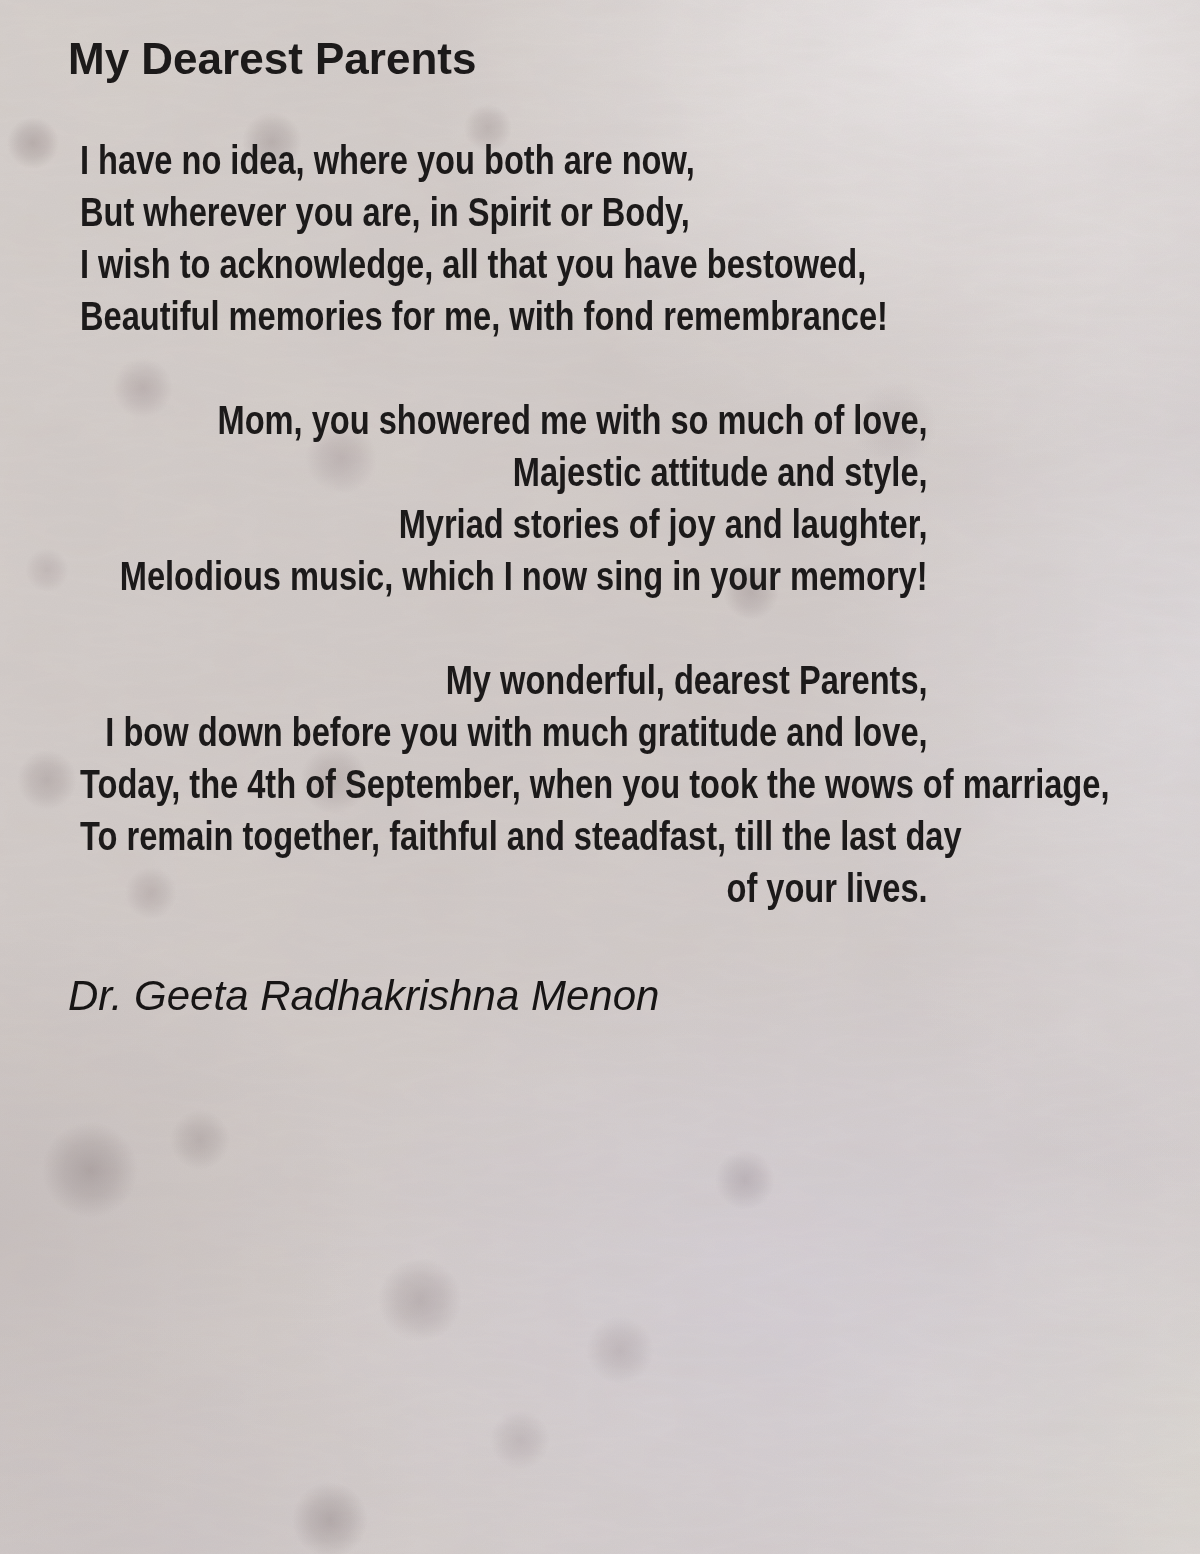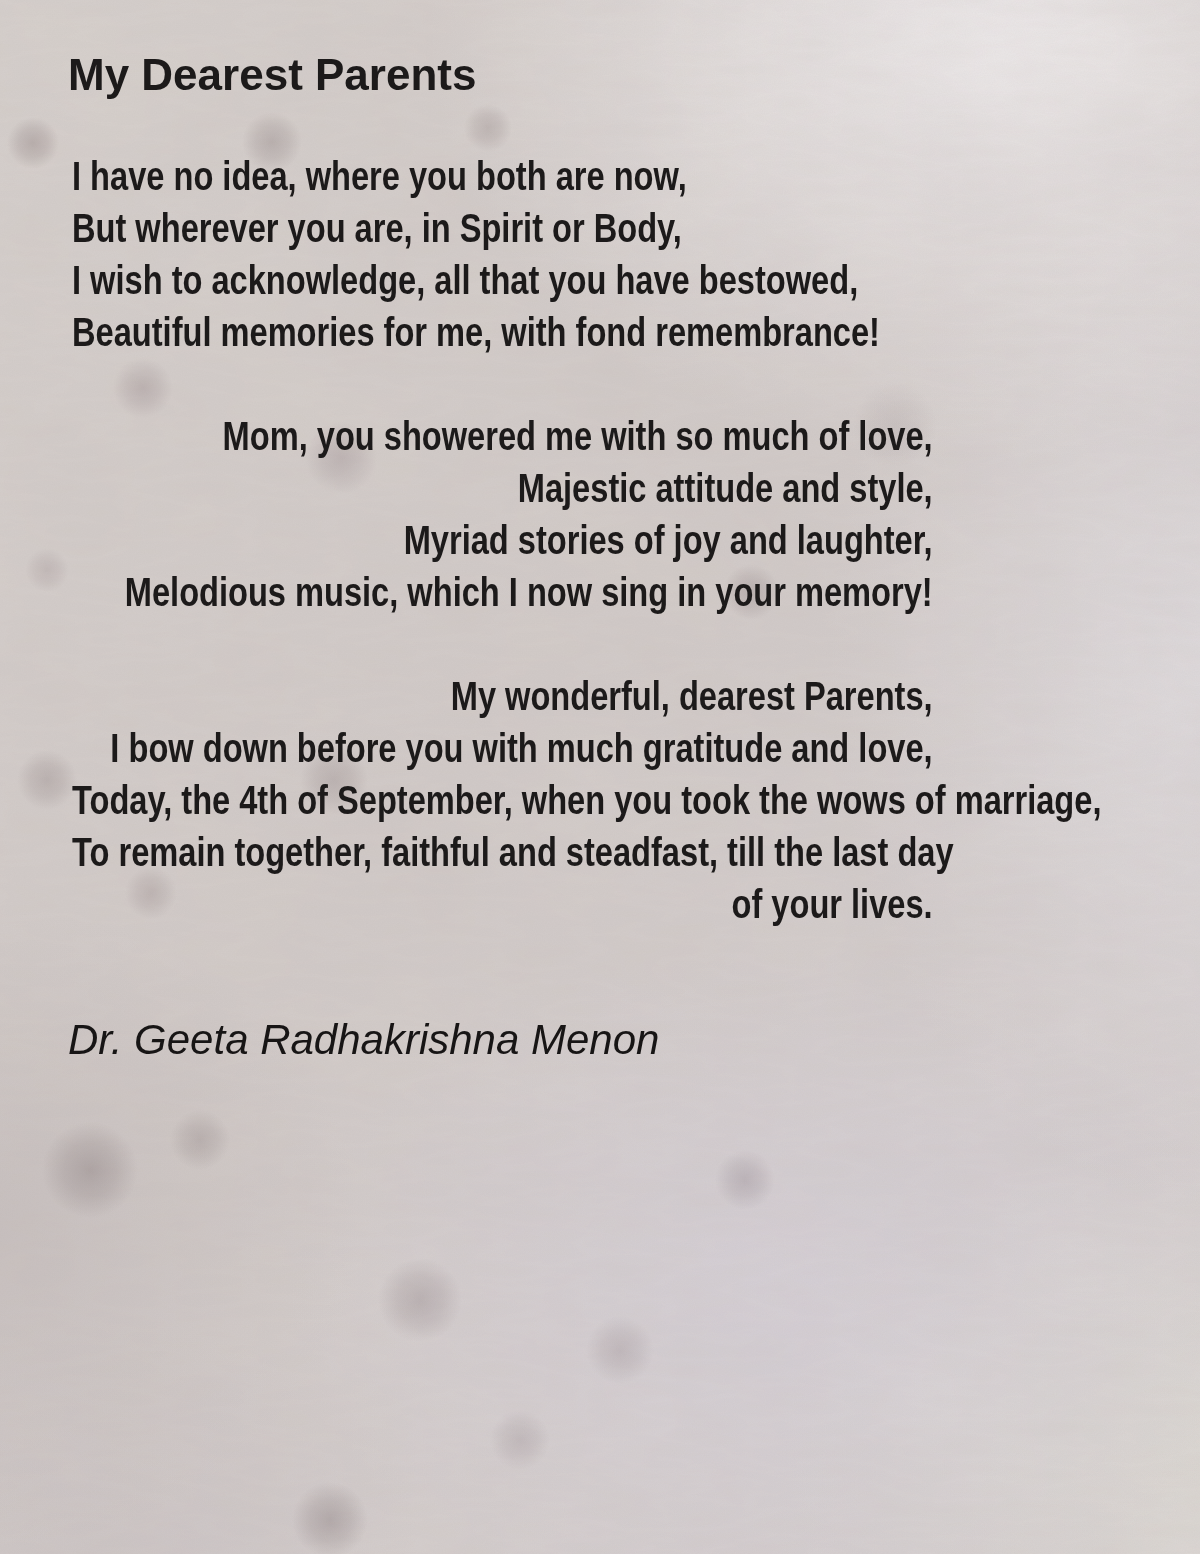--- a/index.html
+++ b/index.html
@@ -49,44 +49,44 @@
       radial-gradient(circle 30px at  520px 1440px, rgba(116,100,104,0.18), rgba(116,100,104,0.10) 55%, rgba(116,100,104,0) 100%);
   }
   .texture-svg {
     position: absolute;
     inset: 0;
     display: block;
   }
   .content {
     position: absolute;
     inset: 0;
-    padding: 40px 68px 0 68px;
+    padding: 24px 68px 0 68px;
     color: #1c1a1a;
   }
   .title {
     font-size: 44px;
     line-height: 53px;
     font-weight: 700;
     margin: 8px 0 49px 0;
     white-space: nowrap;
   }
-  .stanza { margin: 4px; }
+  .stanza { margin: 12px; }
   .stanza + .stanza { margin-top: 52px; text-align: right; }
   .line {
     margin: 0;
     font-size: 40px;
     line-height: 52px;
     font-weight: 700;
     white-space: nowrap;
     transform: scaleX(0.815);       
     transform-origin: 0 50%;
     letter-spacing: 0px;
   }
   .signature {
-    margin-top: 82px;
+    margin-top: 54px;
     font-size: 42px;
     line-height: 56px;
     font-style: italic;
     font-weight: 400;
     white-space: nowrap;
     color: #171515;
   }
 </style>
 </head>
 <body>

